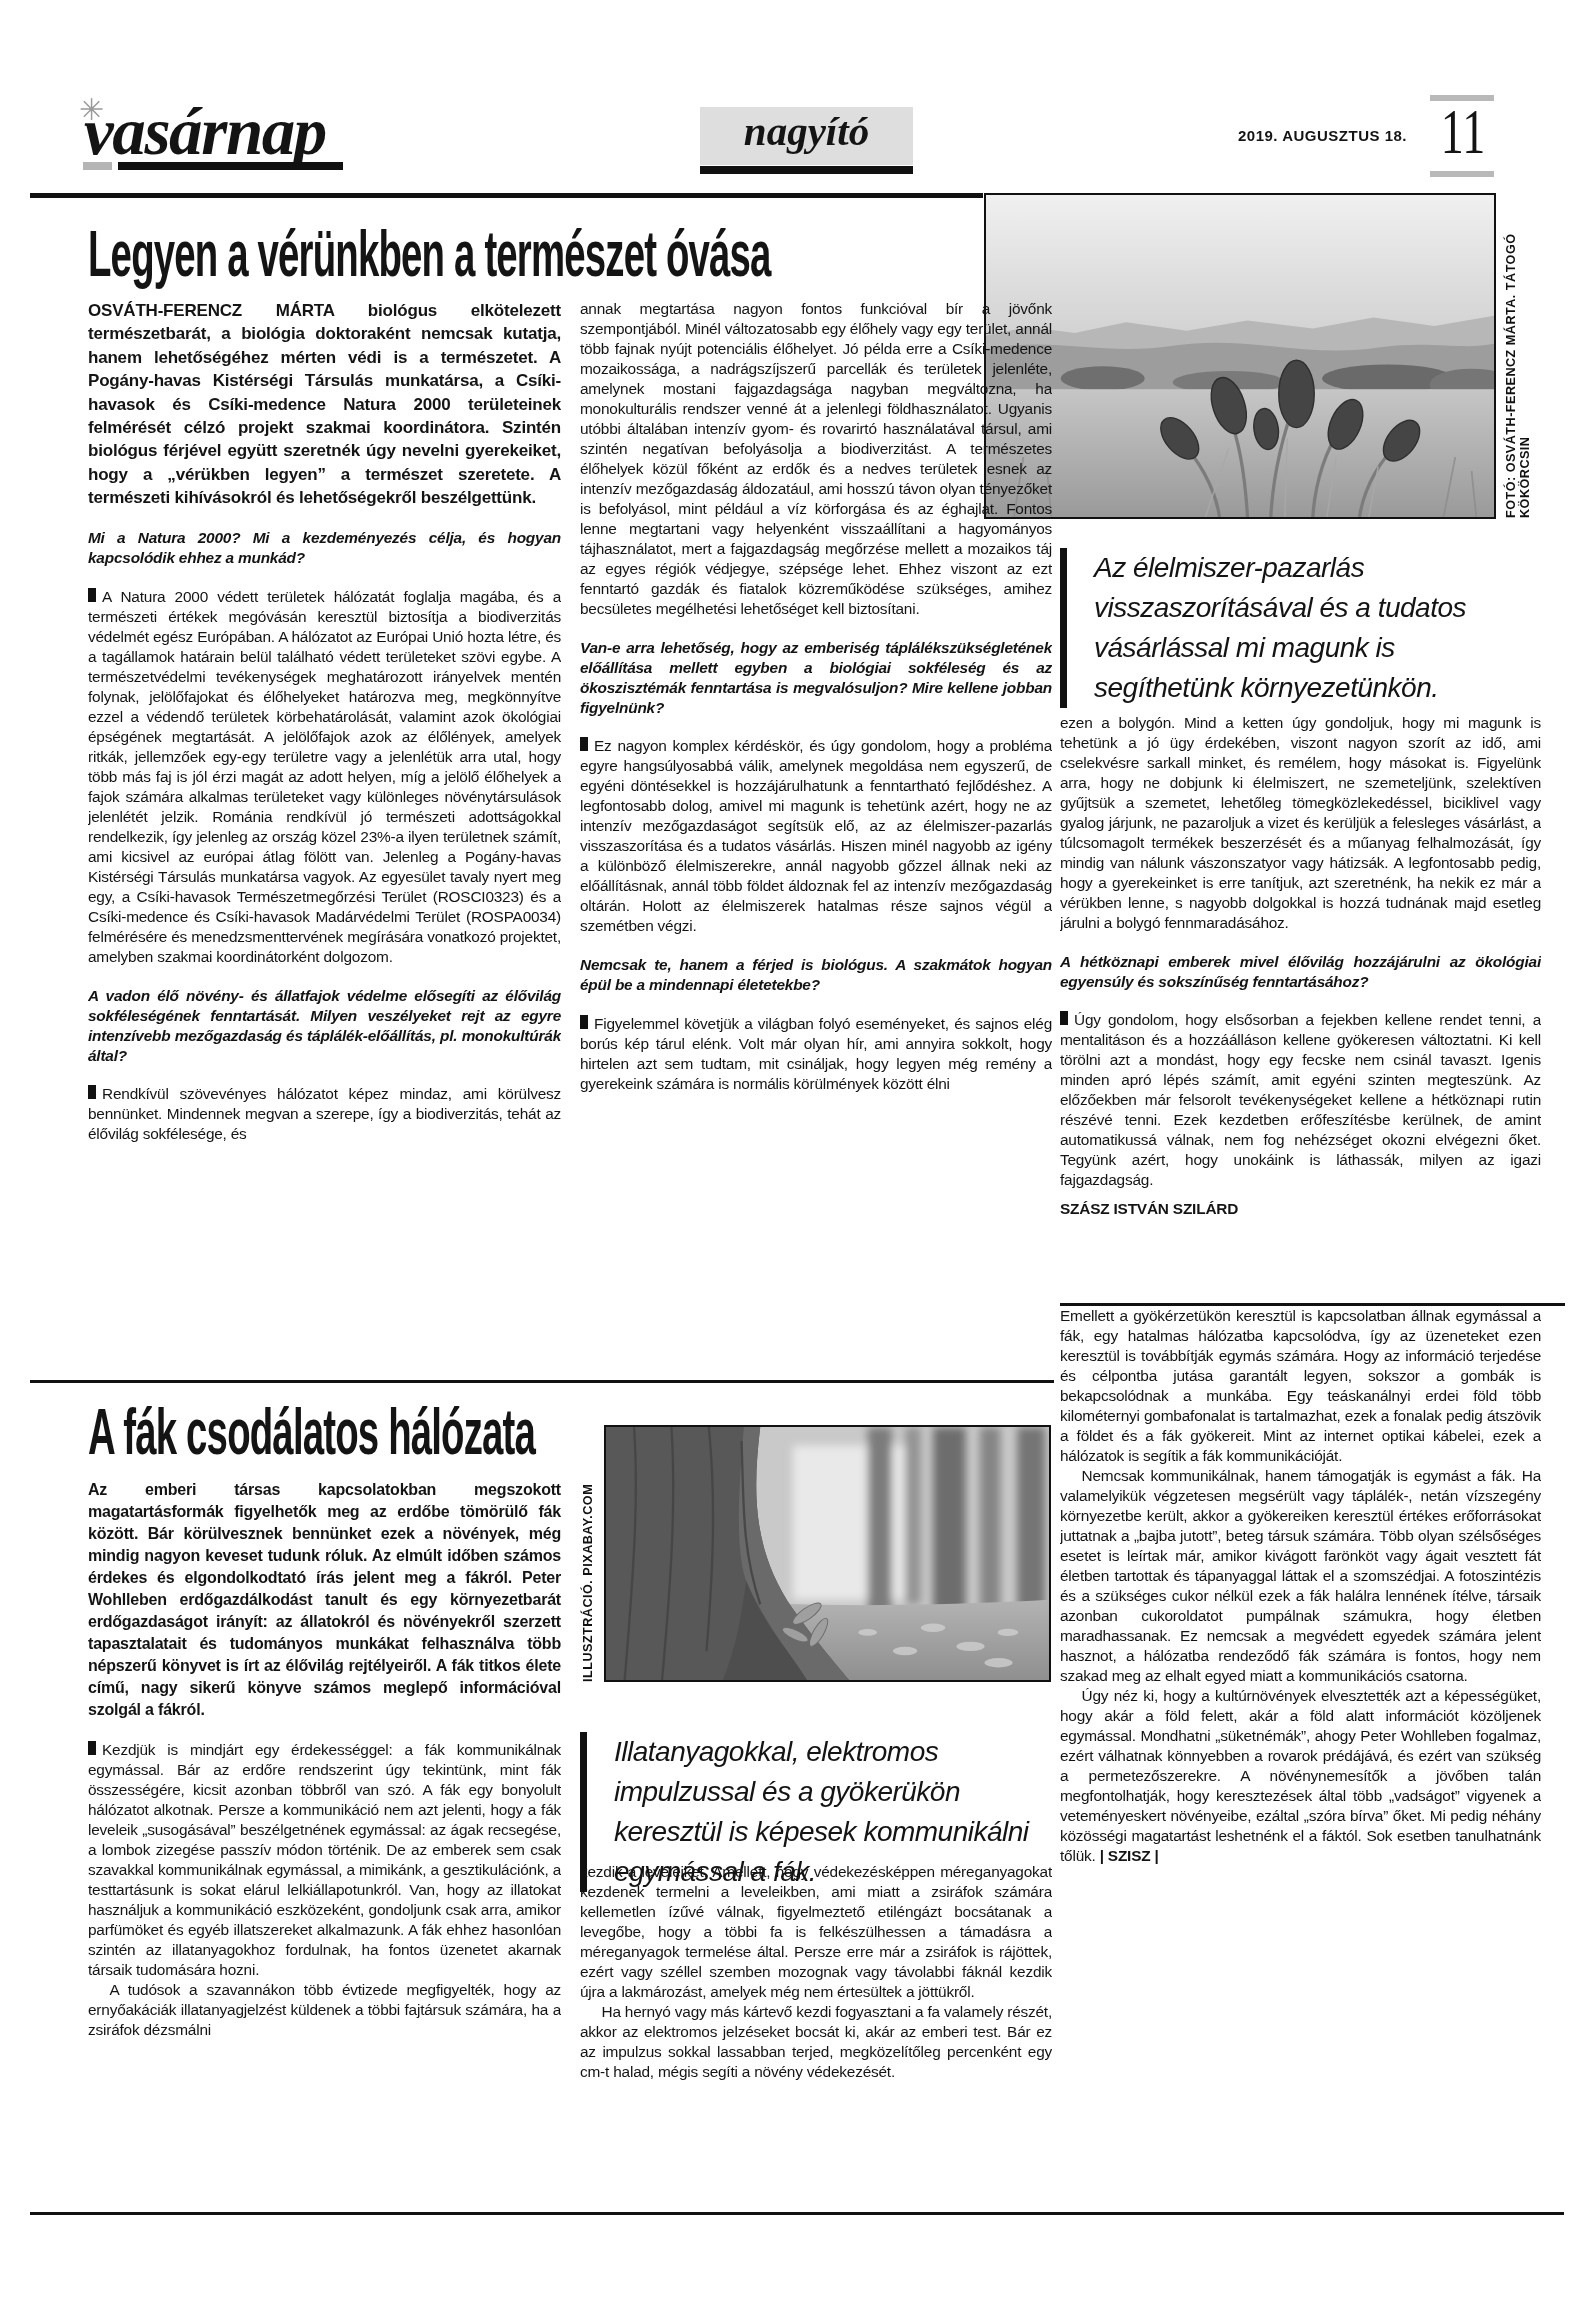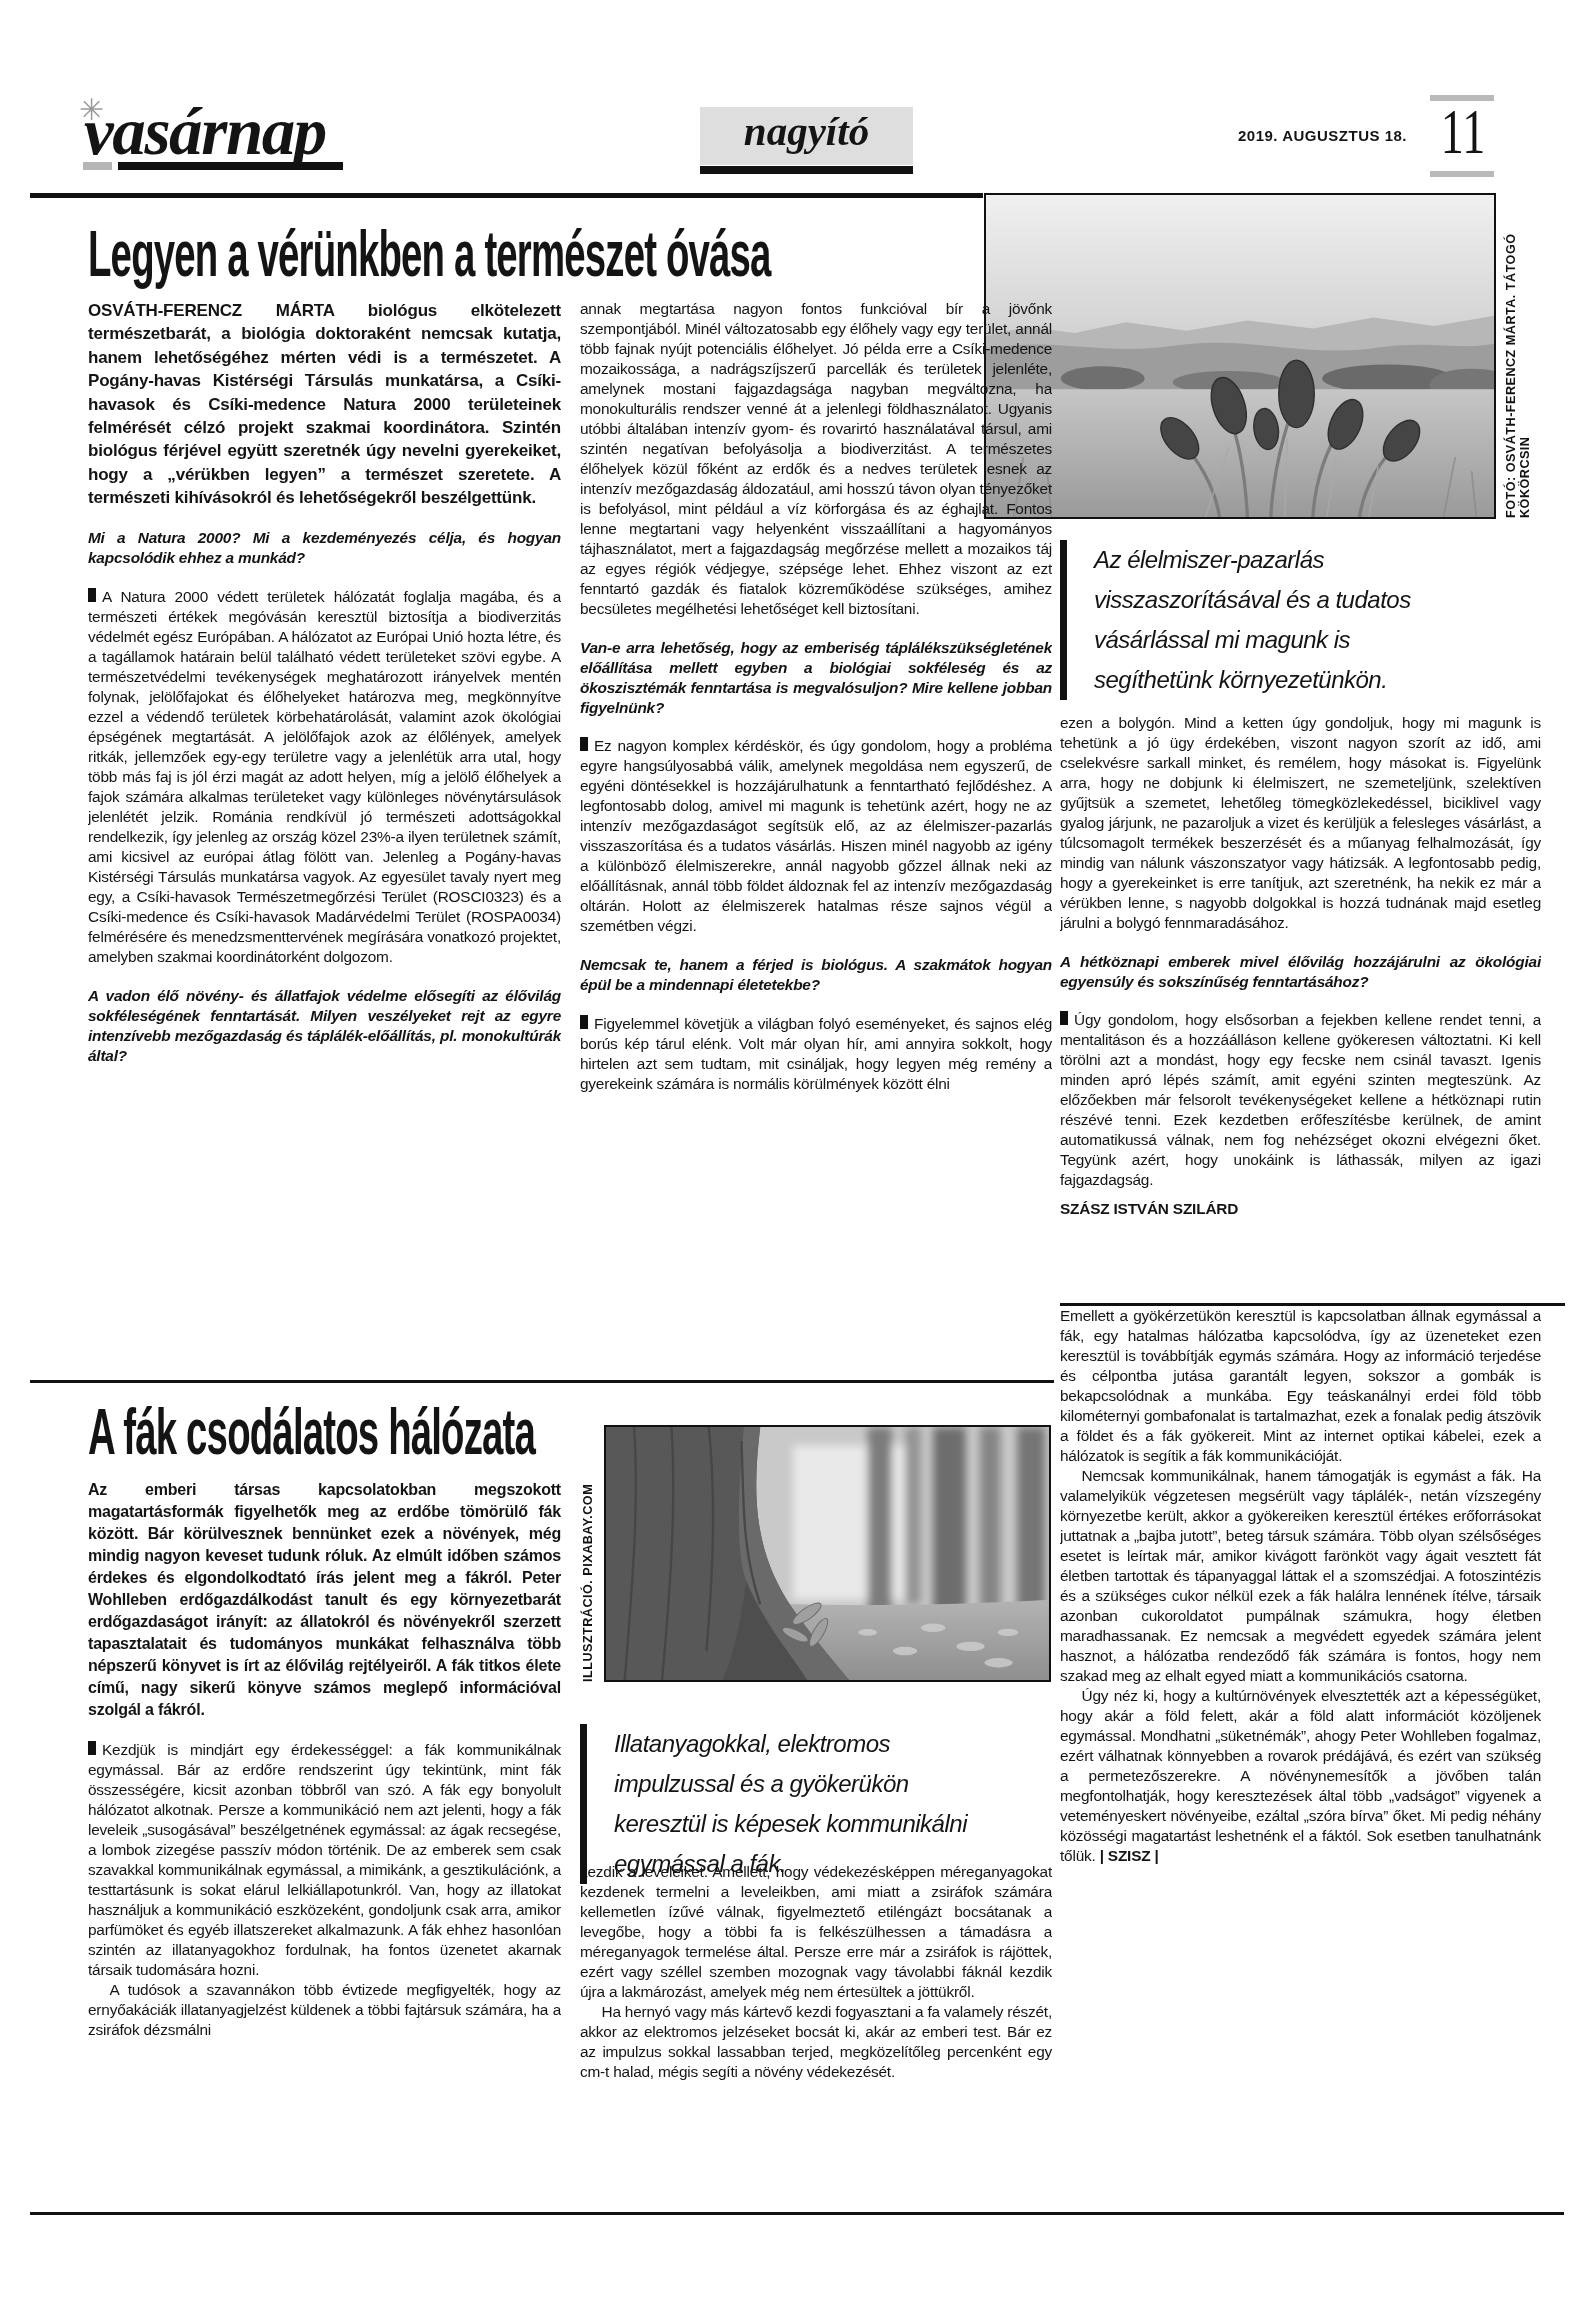--- a/index.html
+++ b/index.html
@@ -34,21 +34,21 @@
   .col p{margin:0 0 18.7px 0;}
   .lead{font-weight:700;font-size:17px;line-height:23.4px;}
   .lead2{font-weight:700;font-size:16px;line-height:22px;}
   .q{font-weight:700;font-style:italic;}
   .mk{display:inline-block;width:7.5px;height:14px;background:#111;margin-right:6.5px;}
   .indent{text-indent:21.5px;}
   .byline{text-align:left;font-weight:700;font-size:15.4px;margin-top:9px;}
   .tail{font-weight:700;}
   
   .pq{position:absolute;border-left:7.5px solid #111;padding-left:27px;
-      font-style:italic;font-size:24px;line-height:40px;white-space:pre-line;letter-spacing:-0.5px;}
+      font-style:italic;font-size:28px;line-height:40px;white-space:pre-line;letter-spacing:-0.5px;margin-top:8px;}
 </style>
 </head>
 <body>
 
 <div class="page">
 
   <div>
     <div class="logo-mark">✳</div>
     <div class="logo">vasárnap</div>
     <div class="logo-ul-gray"></div>
@@ -118,20 +118,21 @@
       </g>
     </svg>
   </div>
   <div class="vcred" style="left:1504px;top:196px;height:322px;">FOTÓ: OSVÁTH-FERENCZ MÁRTA. TÁTOGÓ KÖKÖRCSIN</div>
 
   <div class="col" style="left:88px;top:299px;width:473px;height:1084px;">
     <p class="lead">OSVÁTH-FERENCZ MÁRTA biológus elkötelezett természetbarát, a biológia doktoraként nemcsak kutatja, hanem lehetőségéhez mérten védi is a természetet. A Pogány-havas Kistérségi Társulás munkatársa, a Csíki-havasok és Csíki-medence Natura 2000 területeinek felmérését célzó projekt szakmai koordinátora. Szintén biológus férjével együtt szeretnék úgy nevelni gyerekeiket, hogy a „vérükben legyen” a természet szeretete. A természeti kihívásokról és lehetőségekről beszélgettünk.</p>
     <p class="q">Mi a Natura 2000? Mi a kezdeményezés célja, és hogyan kapcsolódik ehhez a munkád?</p>
     <p><span class="mk"></span><span>A Natura 2000 védett területek hálózatát foglalja magába, és a természeti értékek megóvásán keresztül biztosítja a biodiverzitás védelmét egész Európában. A hálózatot az Európai Unió hozta létre, és a tagállamok határain belül található védett területeket szövi egybe. A természetvédelmi tevékenységek meghatározott irányelvek mentén folynak, jelölőfajokat és élőhelyeket határozva meg, megkönnyítve ezzel a védendő területek körbehatárolását, valamint azok ökológiai épségének megtartását. A jelölőfajok azok az élőlények, amelyek ritkák, jellemzőek egy-egy területre vagy a jelenlétük arra utal, hogy több más faj is jól érzi magát az adott helyen, míg a jelölő élőhelyek a fajok számára alkalmas területeket vagy különleges növénytársulások jelenlétét jelzik. Románia rendkívül jó természeti adottságokkal rendelkezik, így jelenleg az ország közel 23%-a ilyen területnek számít, ami kicsivel az európai átlag fölött van. Jelenleg a Pogány-havas Kistérségi Társulás munkatársa vagyok. Az egyesület tavaly nyert meg egy, a Csíki-havasok Természetmegőrzési Terület (ROSCI0323) és a Csíki-medence és Csíki-havasok Madárvédelmi Terület (ROSPA0034) felmérésére és menedzsmenttervének megírására vonatkozó projektet, amelyben szakmai koordinátorként dolgozom.</span></p>
     <p class="q">A vadon élő növény- és állatfajok védelme elősegíti az élővilág sokféleségének fenntartását. Milyen veszélyeket rejt az egyre intenzívebb mezőgazdaság és táplálék-előállítás, pl. monokultúrák által?</p>
+    <p><span class="mk"></span><span>Rendkívül szövevényes hálózatot képez mindaz, ami körülvesz bennünket. Mindennek megvan a szerepe, így a biodiverzitás, tehát az élővilág sokfélesége, és</span></p>
   </div>
 
   <div class="col" style="left:580px;top:299px;width:472px;height:1084px;">
     <p>annak megtartása nagyon fontos funkcióval bír a jövőnk szempontjából. Minél változatosabb egy élőhely vagy egy terület, annál több fajnak nyújt potenciális élőhelyet. Jó példa erre a Csíki-medence mozaikossága, a nadrágszíjszerű parcellák és területek jelenléte, amelynek mostani fajgazdagsága nagyban megváltozna, ha monokulturális rendszer venné át a jelenlegi földhasználatot. Ugyanis utóbbi általában intenzív gyom- és rovarirtó használatával társul, ami szintén negatívan befolyásolja a biodiverzitást. A természetes élőhelyek közül főként az erdők és a nedves területek esnek az intenzív mezőgazdaság áldozatául, ami hosszú távon olyan tényezőket is befolyásol, mint például a víz körforgása és az éghajlat. Fontos lenne megtartani vagy helyenként visszaállítani a hagyományos tájhasználatot, mert a fajgazdagság megőrzése mellett a mozaikos táj az egyes régiók védjegye, szépsége lehet. Ehhez viszont az ezt fenntartó gazdák és fiatalok közreműködése szükséges, amihez becsületes megélhetési lehetőséget kell biztosítani.</p>
     <p class="q">Van-e arra lehetőség, hogy az emberiség táplálékszükségletének előállítása mellett egyben a biológiai sokféleség és az ökoszisztémák fenntartása is megvalósuljon? Mire kellene jobban figyelnünk?</p>
     <p><span class="mk"></span><span>Ez nagyon komplex kérdéskör, és úgy gondolom, hogy a probléma egyre hangsúlyosabbá válik, amelynek megoldása nem egyszerű, de egyéni döntésekkel is hozzájárulhatunk a fenntartható fejlődéshez. A legfontosabb dolog, amivel mi magunk is tehetünk azért, hogy ne az intenzív mezőgazdaságot segítsük elő, az az élelmiszer-pazarlás visszaszorítása és a tudatos vásárlás. Hiszen minél nagyobb az igény a különböző élelmiszerekre, annál nagyobb gőzzel állnak neki az előállításnak, annál több földet áldoznak fel az intenzív mezőgazdaság oltárán. Holott az élelmiszerek hatalmas része sajnos végül a szemétben végzi.</span></p>
     <p class="q">Nemcsak te, hanem a férjed is biológus. A szakmátok hogyan épül be a mindennapi életetekbe?</p>
     <p><span class="mk"></span><span>Figyelemmel követjük a világban folyó eseményeket, és sajnos elég borús kép tárul elénk. Volt már olyan hír, ami annyira sokkolt, hogy hirtelen azt sem tudtam, mit csináljak, hogy legyen még remény a gyerekeink számára is normális körülmények között élni</span></p>
   </div>
 

